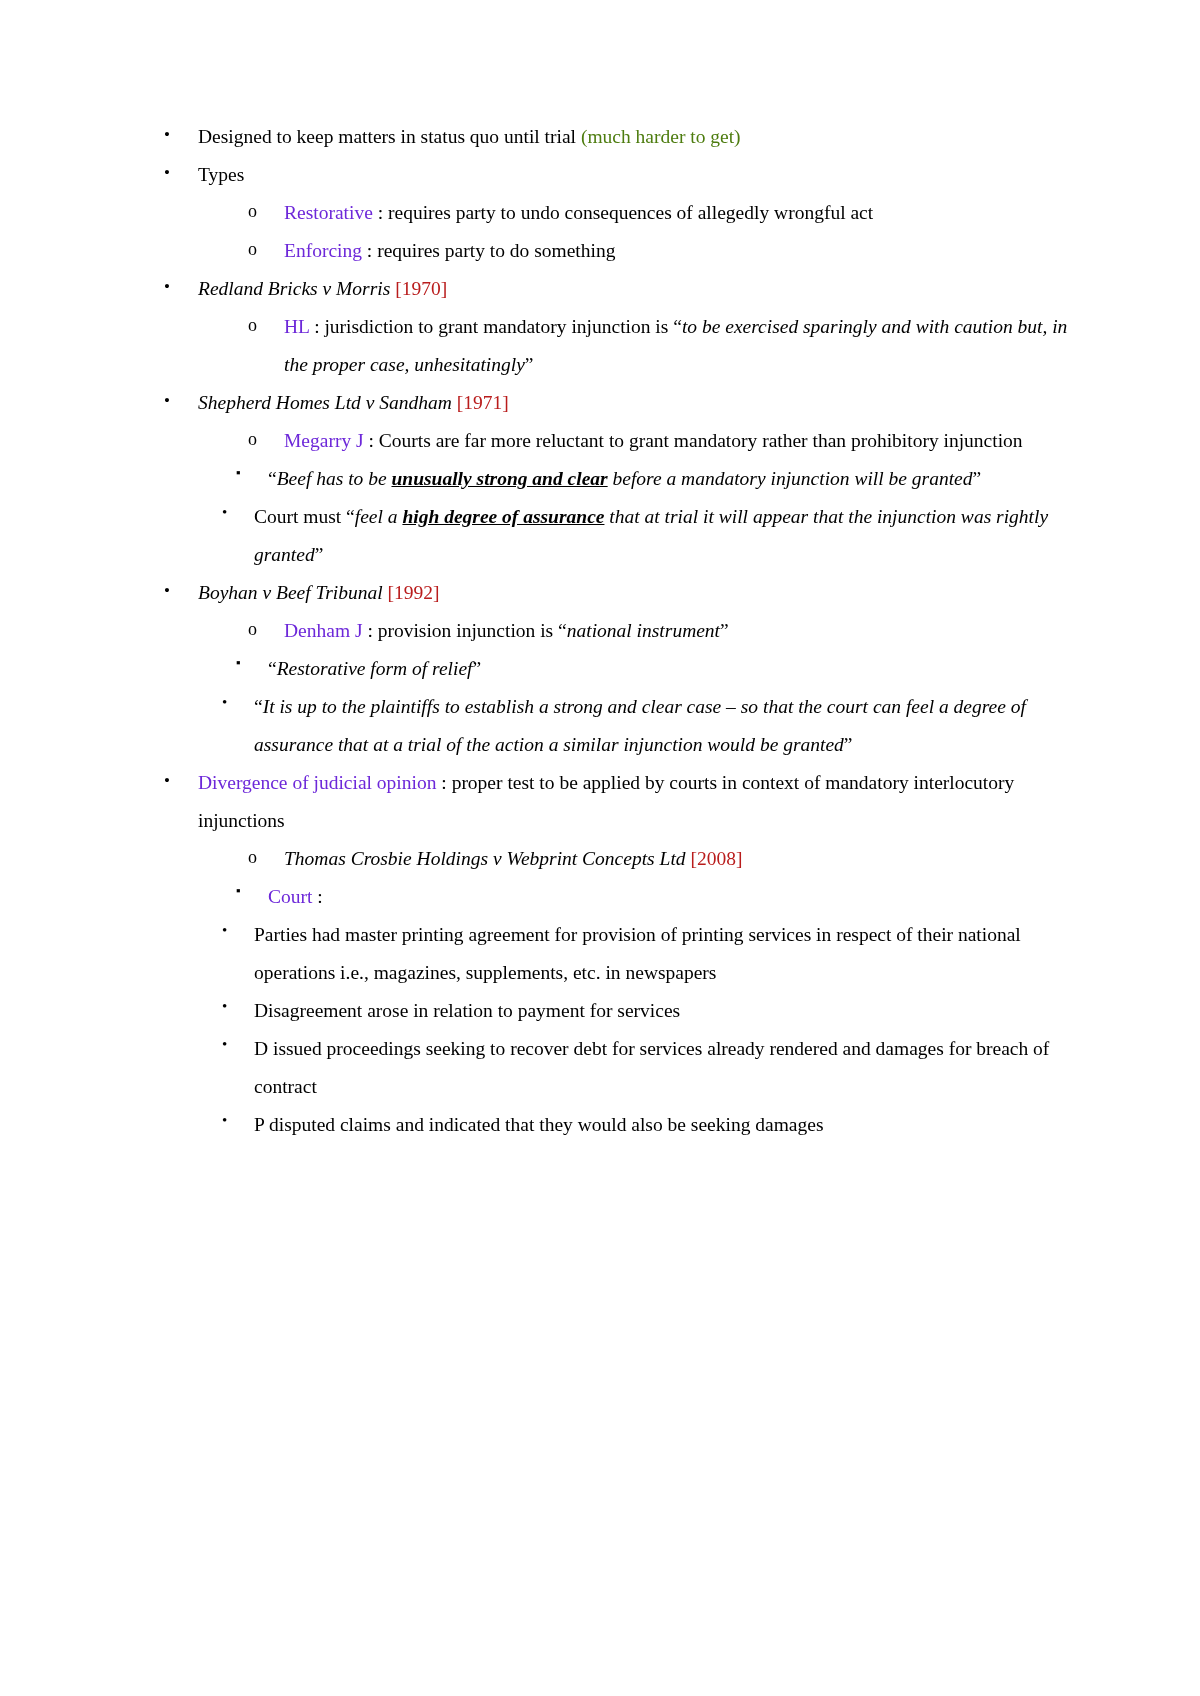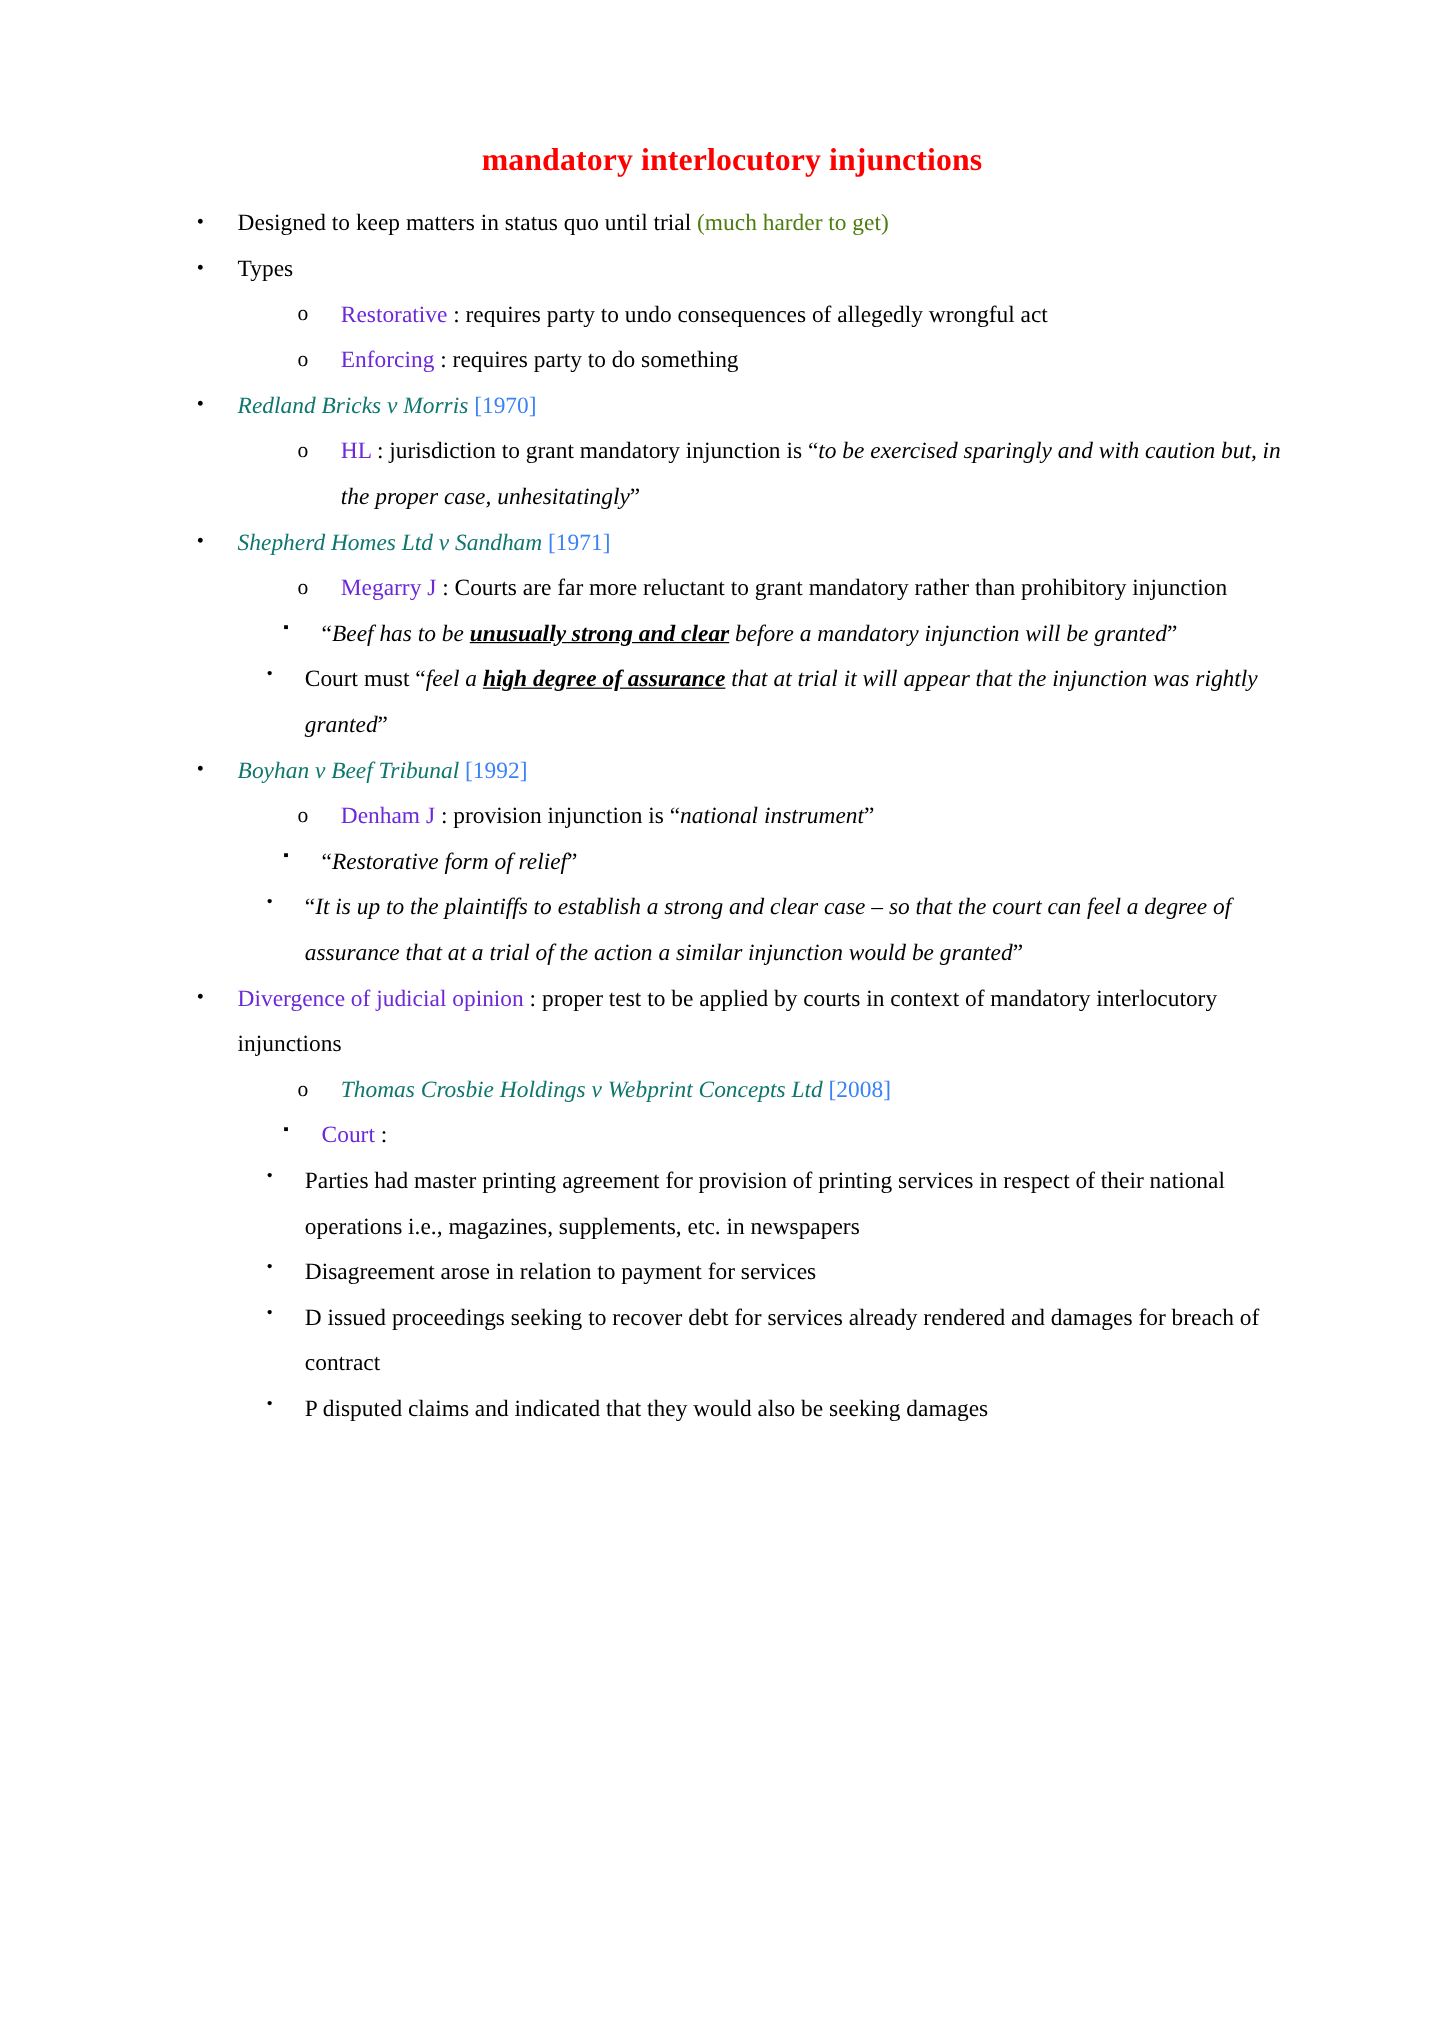--- a/index.html
+++ b/index.html
@@ -77,33 +77,32 @@
 
   
   .l3 > li.item { padding-left: 46px; margin-left: 72px; }
   .l3 > li.item > .bullet { left: 14px; font-size: 13px; }
 
   
   .l4 > li.item { padding-left: 46px; margin-left: 58px; }
   .l4 > li.item > .bullet { left: 14px; font-size: 15px; }
 
   .pink { color: #6d28d9; }
-  .cyan { color: #0f766e; font-style: italic; }
-  .cyan-plain { color: #3b82f6; font-style: normal; }
+  .cyan { color: #000000; font-style: italic; }
+  .cyan-plain { color: #b91c1c; font-style: normal; }
   .green { color: #4d7c0f; }
   .bu { font-weight: bold; text-decoration: underline; font-style: italic; margin-top: 32px; }
   .q { font-style: italic; }
 </style>
 </head>
 <body>
 
 <div class="page">
   <div class="content">
 
-    <h1 class="doc-title">mandatory interlocutory injunctions</h1>
 
     <ul class="lvl l1">
 
       <li class="item">
         <span class="bullet">•</span>
         <span class="txt"><span>Designed to keep matters in status quo until trial </span><span class="green">(much harder to get)</span></span>
       </li>
 
       <li class="item">
         <span class="bullet">•</span>

